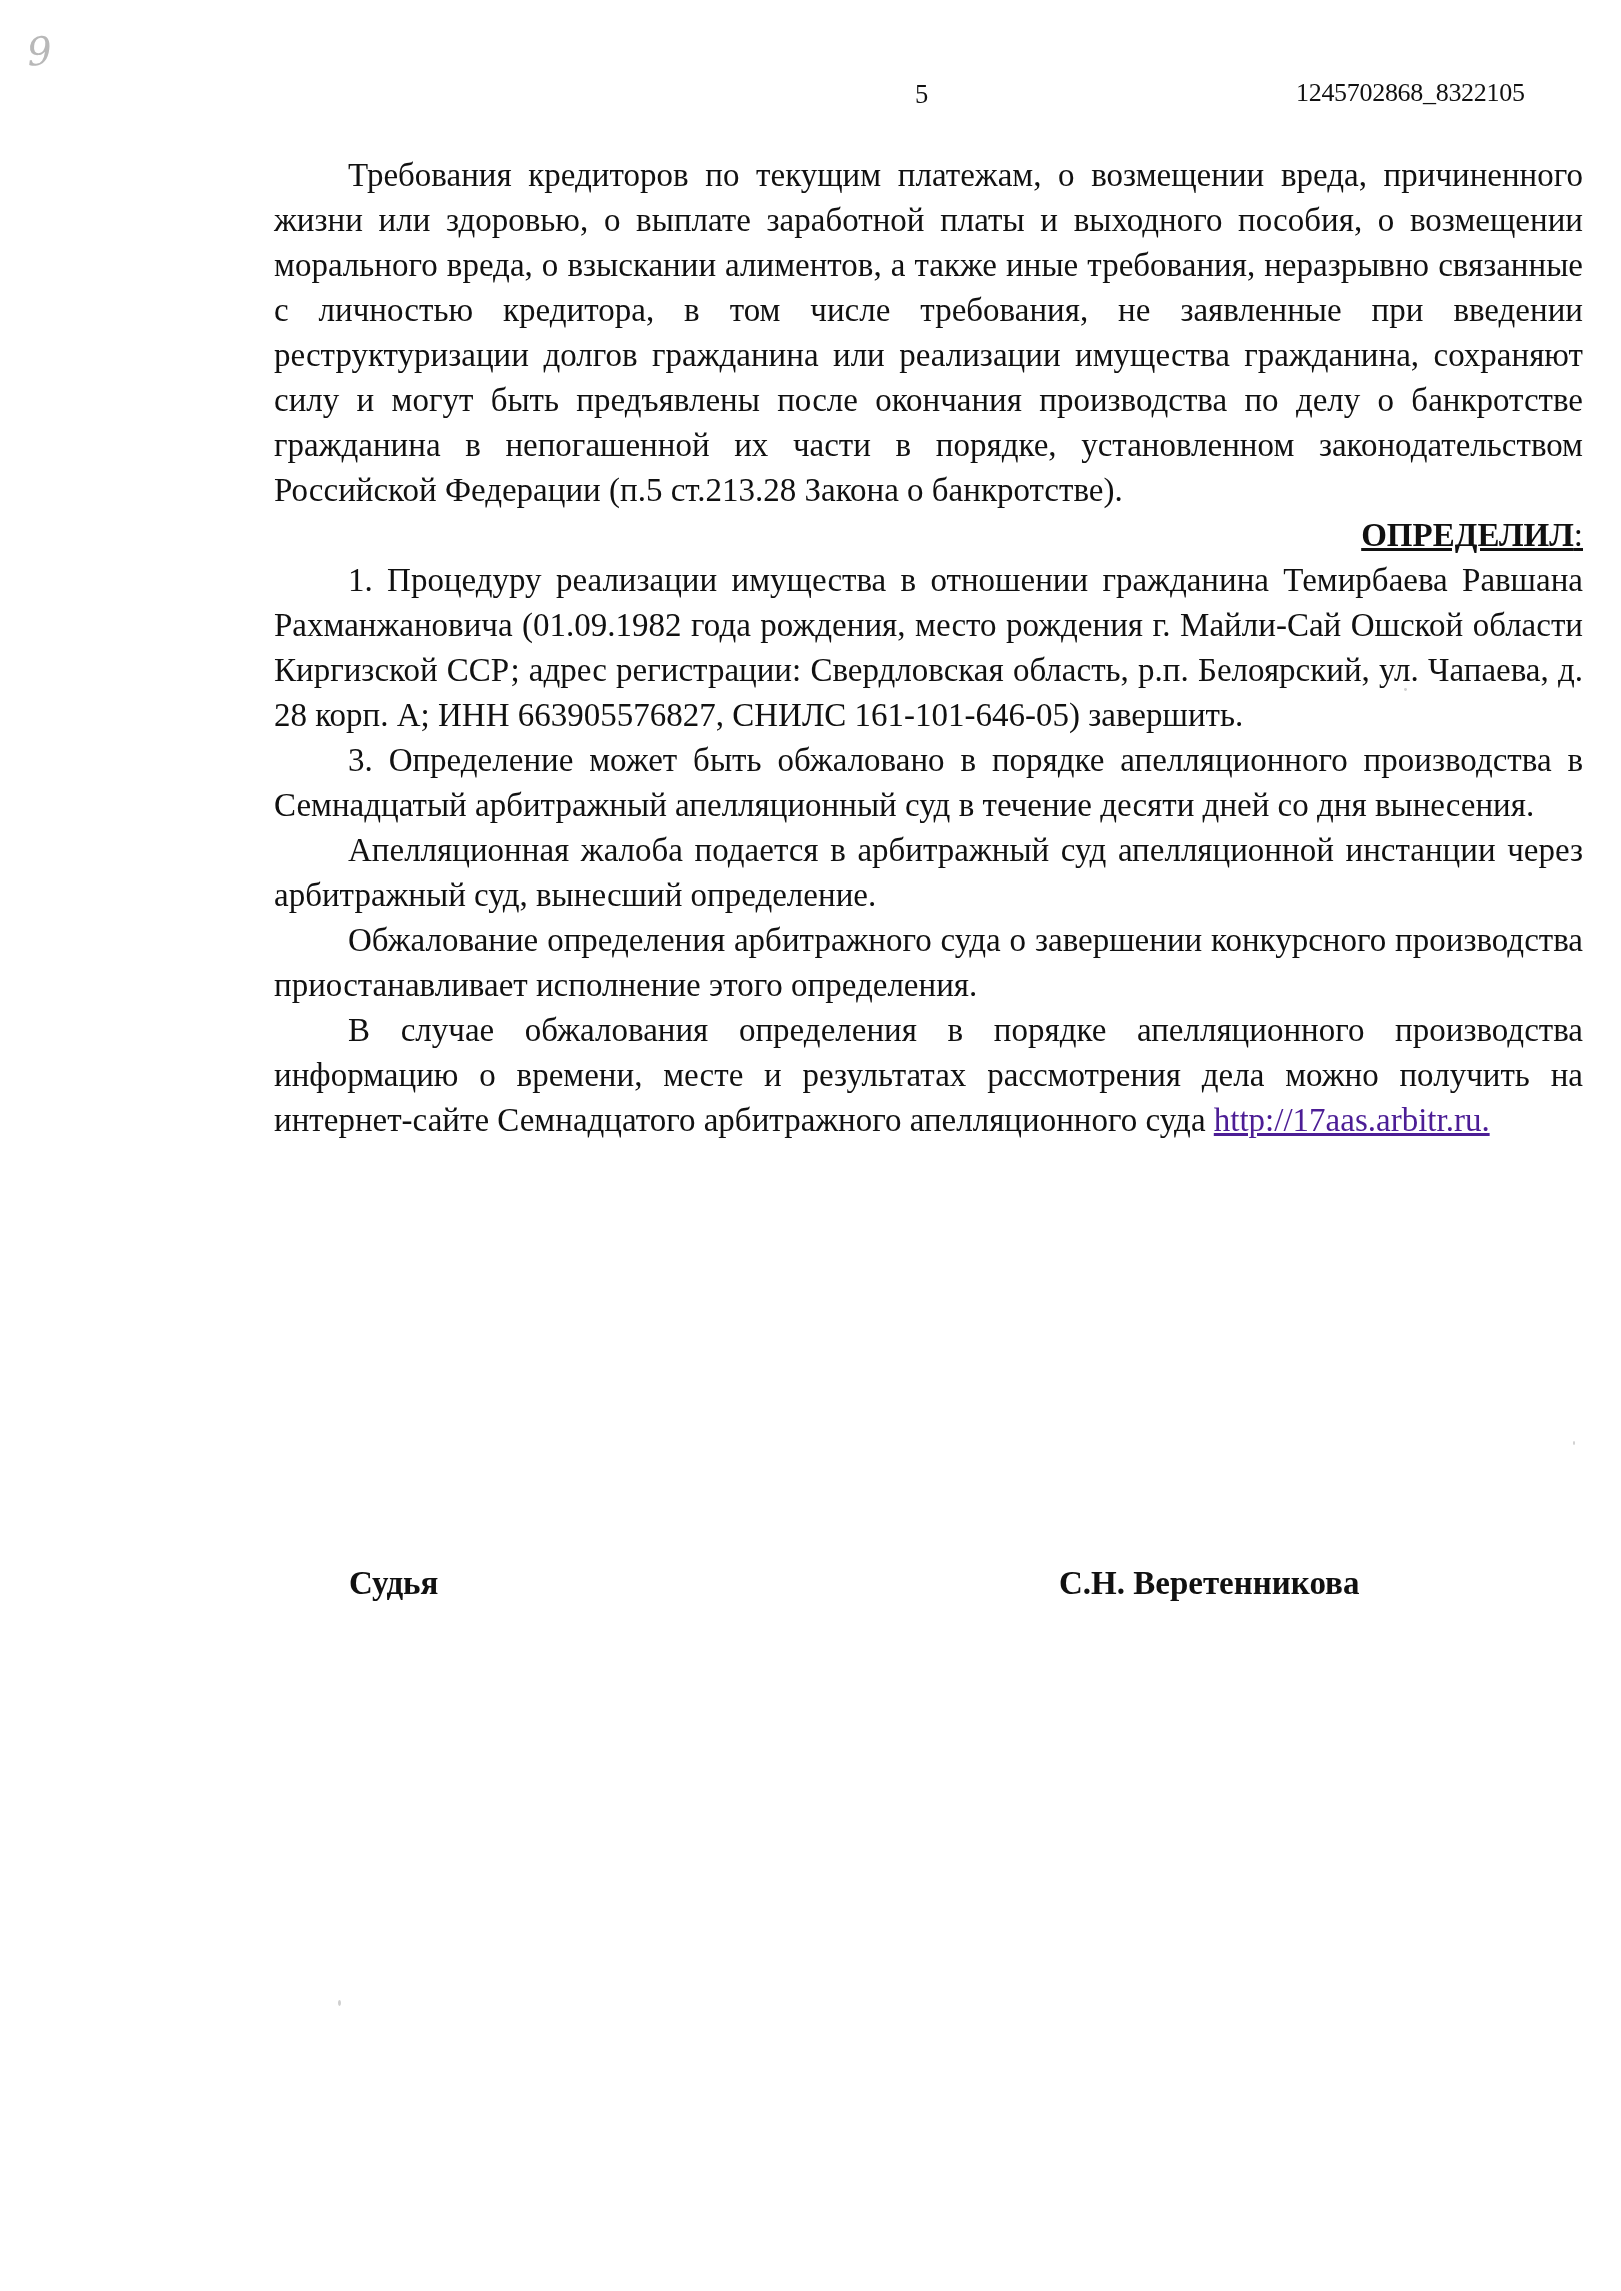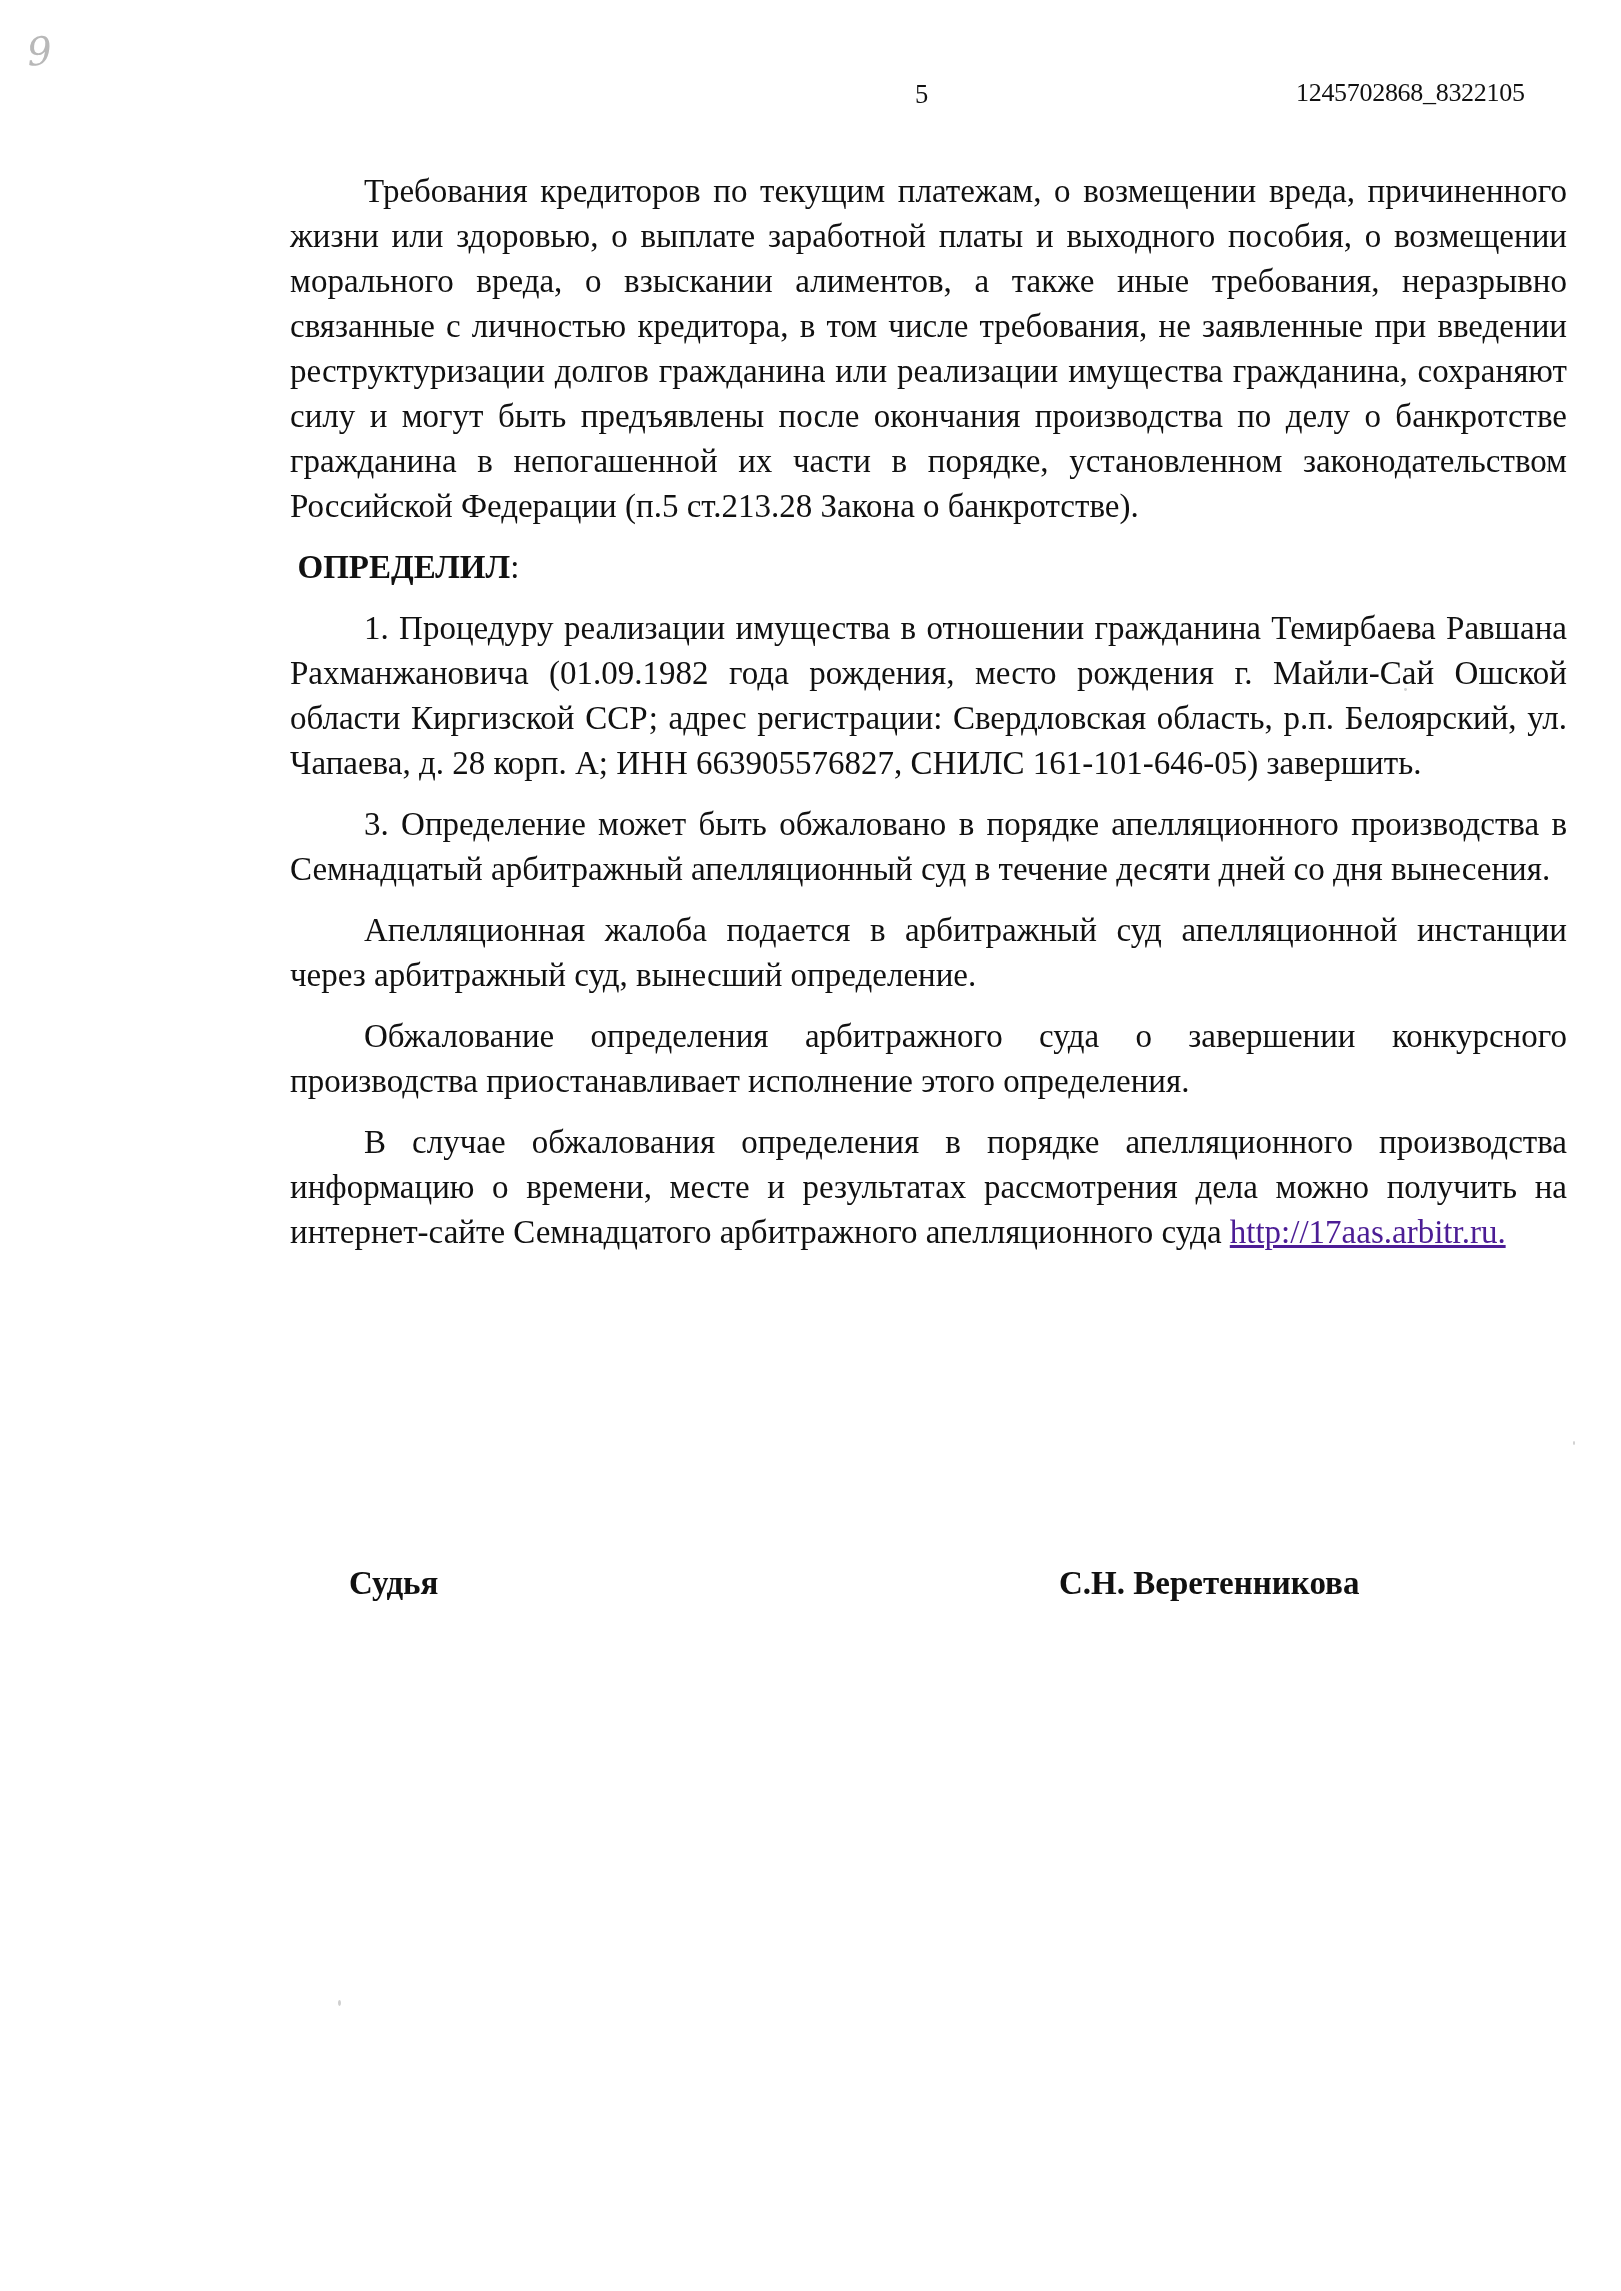--- a/index.html
+++ b/index.html
@@ -42,29 +42,30 @@
     }
     .body-text {
       position: absolute;
       left: 274px;
       top: 153px;
       width: 1309px;
       font-size: 33px;
       line-height: 45px;
     }
     .para {
-      margin: 16px;
+      margin: 0;
       text-align: justify;
       text-indent: 74px;
     }
     .heading {
       margin: 0;
-      text-align: left;
+      text-align: right;
       font-weight: bold;
       padding-left: 23.5px;
+      text-decoration: underline;
     }
     .heading .colon {
       font-weight: normal;
     }
     .link {
       text-decoration: underline;
       color: #4c1d95;
     }
     .signature {
       position: absolute;

